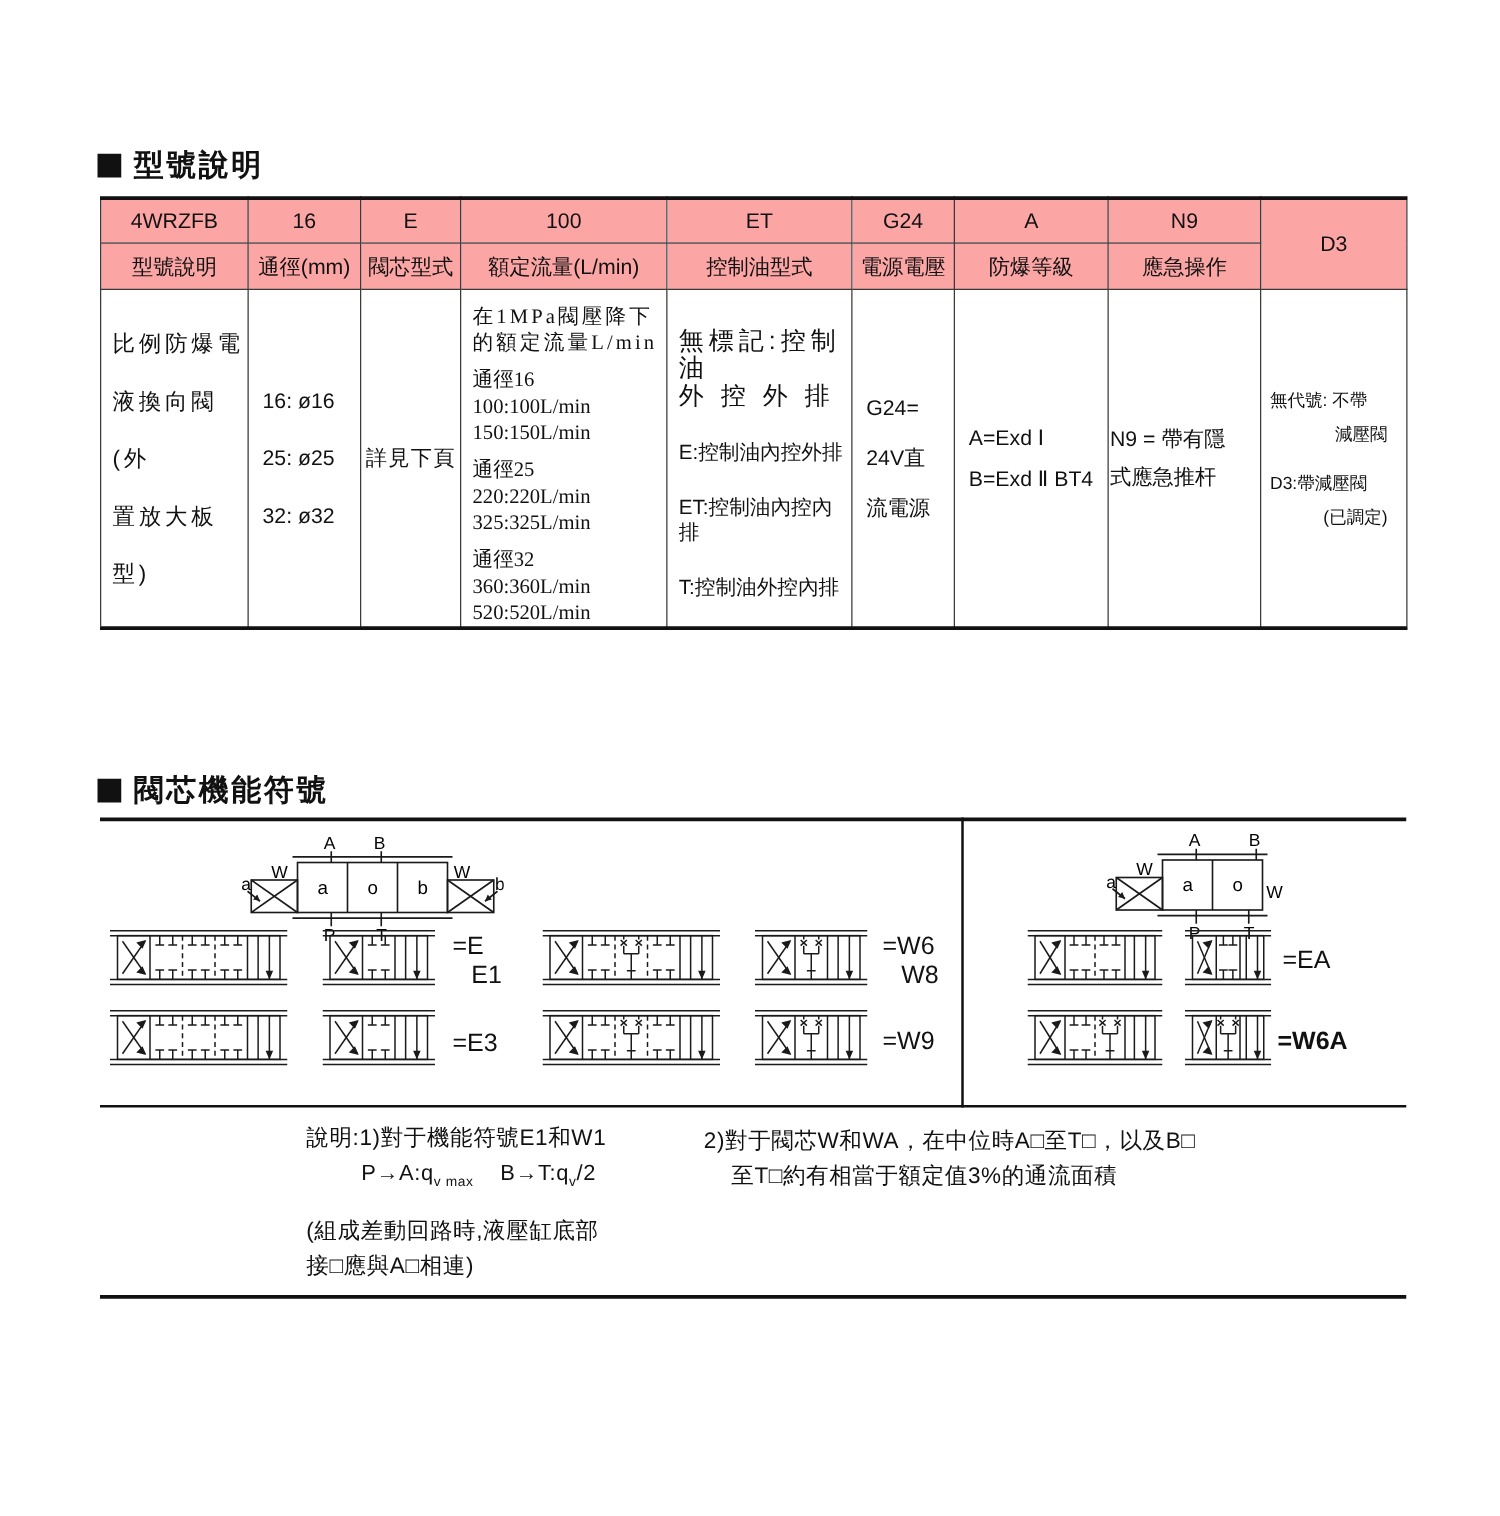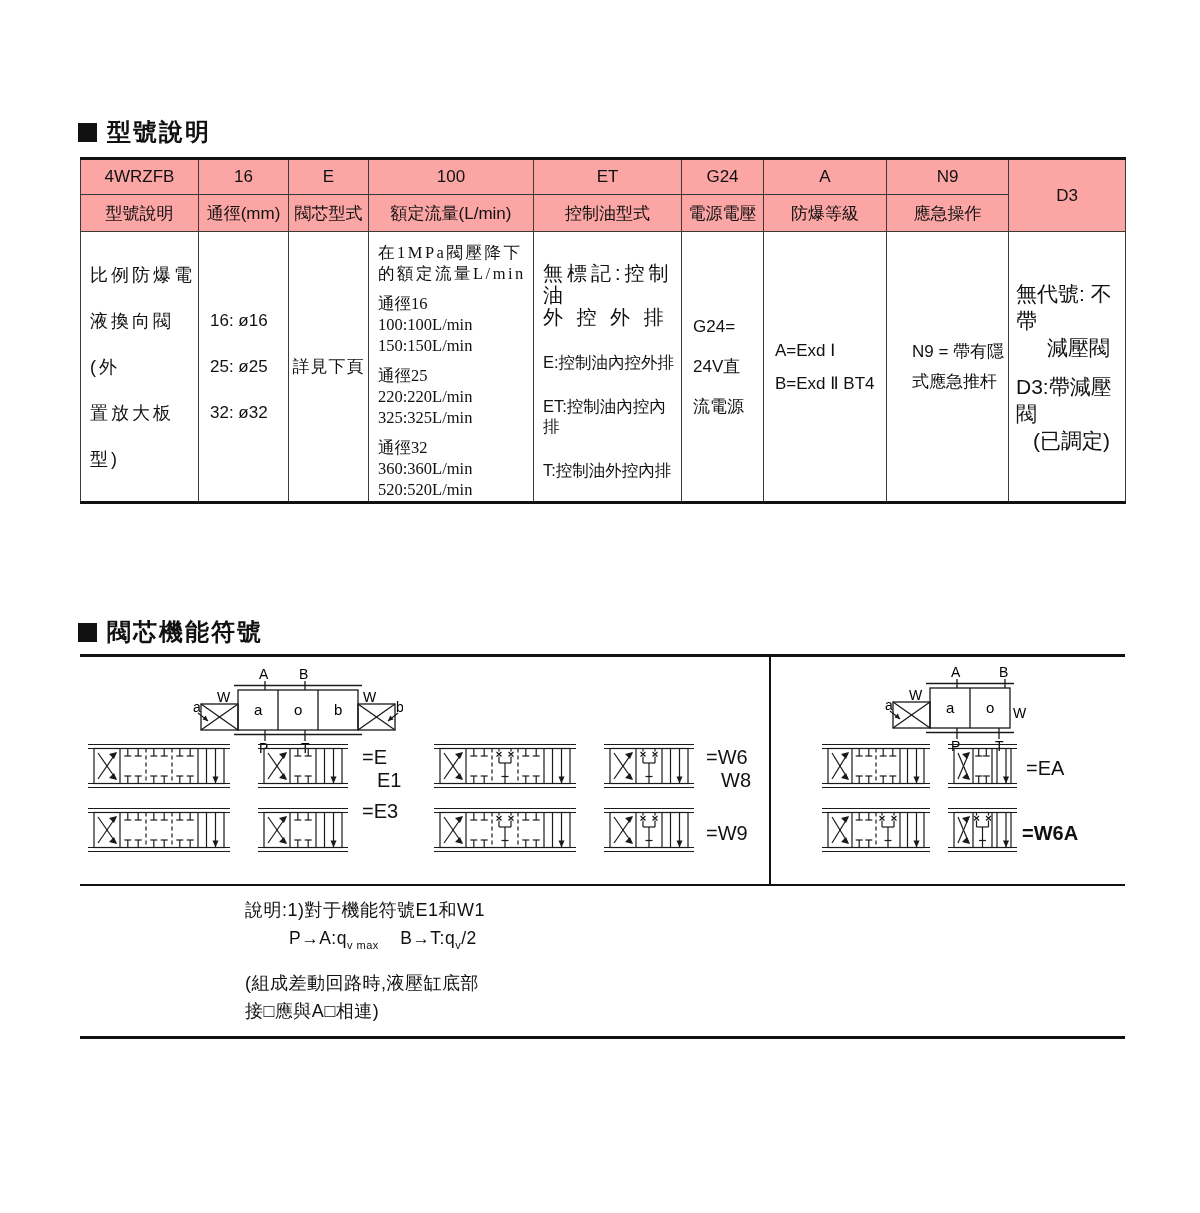--- a/index.html
+++ b/index.html
@@ -23,22 +23,22 @@
   td.c4{vertical-align:top;}
   td.c4 .grp{padding:0 4px 0 8px;margin-top:9px;font-family:Liberation Serif, serif;}
   td.c4 .grp div{line-height:21px;font-size:16.5px;}
   td.c4 .intro div{letter-spacing:2.5px;}
   td.c5{vertical-align:top;}
   td.c5 .g0{padding:8px 4px 0 8px;}
   td.c5 .g0 div{line-height:22px;font-size:20px;letter-spacing:4px;}
   td.c5 .ent{padding:0 2px 0 8px;margin-top:24px;font-size:16.5px;line-height:20px;}
   td.c6 div{line-height:40px;padding-left:10px;}
   td.c7 div{line-height:33px;padding-left:10px;}
-  td.c8 div{line-height:30px;padding-left:24px;}
-  td.c9 div{line-height:27px;font-size:21px;}
+  td.c8 div{line-height:30px;padding-left:0;}
+  td.c9 div{line-height:27px;font-size:14px;}
   td.c9 .l{padding-left:6px;text-align:left;}
   td.c9 .r{padding-right:14px;text-align:right;}
   td.c9 .gap{margin-top:12px;}
   
   .rule{background:#111;}
   
   .vlabel{font-size:20px;line-height:23px;}
   .vlabel .ind{padding-left:15px;}
   
   .note{font-size:18px;line-height:28px;letter-spacing:0.5px;}
@@ -512,21 +512,21 @@
           <line x1="36.3" y1="34" x2="43.3" y2="34"></line>
           <line x1="50.2" y1="6.5" x2="50.2" y2="14"></line>
           <line x1="46.7" y1="14" x2="53.7" y2="14"></line>
           <line x1="50.2" y1="41.5" x2="50.2" y2="34"></line>
           <line x1="46.7" y1="34" x2="53.7" y2="34"></line>
           <line x1="66.5" y1="6.5" x2="66.5" y2="41.5"></line>
           <line x1="75.5" y1="6.5" x2="75.5" y2="41.5"></line>
           <polygon points="75.5,41.5 72.5,34.5 78.5,34.5" fill="#1a1a1a" stroke="none"></polygon>
         </g>
       </svg></span>
-  <div class="abs vlabel" style="left:362px;top:800px;">
+  <div class="abs vlabel" style="left:362px;top:824px;">
     <div>=E3</div>
   </div>
   <span class="abs" style="left:434px;top:806px;"><svg width="142" height="48" viewBox="0 0 142 48">
         <g stroke="#1a1a1a" stroke-width="1.2" fill="none">
           <line x1="0" y1="2.5" x2="142" y2="2.5"></line>
           <line x1="0" y1="6.5" x2="142" y2="6.5"></line>
           <line x1="0" y1="41.5" x2="142" y2="41.5"></line>
           <line x1="0" y1="45.5" x2="142" y2="45.5"></line>
           <rect x="6" y="6.5" width="130" height="35"></rect>
           <line x1="32" y1="6.5" x2="32" y2="41.5"></line>
@@ -678,14 +678,18 @@
 
   <div class="abs" style="left:245px;top:896px;width:330px;">
     <div class="note">說明:1)對于機能符號E1和W1</div>
     <div class="formula">
       <span class="tok"><span>P→A:q</span><sub>v max</sub><span></span></span>
       <span class="tok"><span>B→T:q</span><sub>v</sub><span>/2</span></span>
     </div>
     <div class="note" style="margin-top:10px;">(組成差動回路時,液壓缸底部</div>
     <div class="note">接□應與A□相連)</div>
   </div>
+  <div class="abs" style="left:563px;top:898px;width:560px;">
+    <div class="note">2)對于閥芯W和WA，在中位時A□至T□，以及B□</div>
+    <div class="note" style="padding-left:22px;">至T□約有相當于額定值3%的通流面積</div>
+  </div>
 
 </div>
 
 </body></html>

